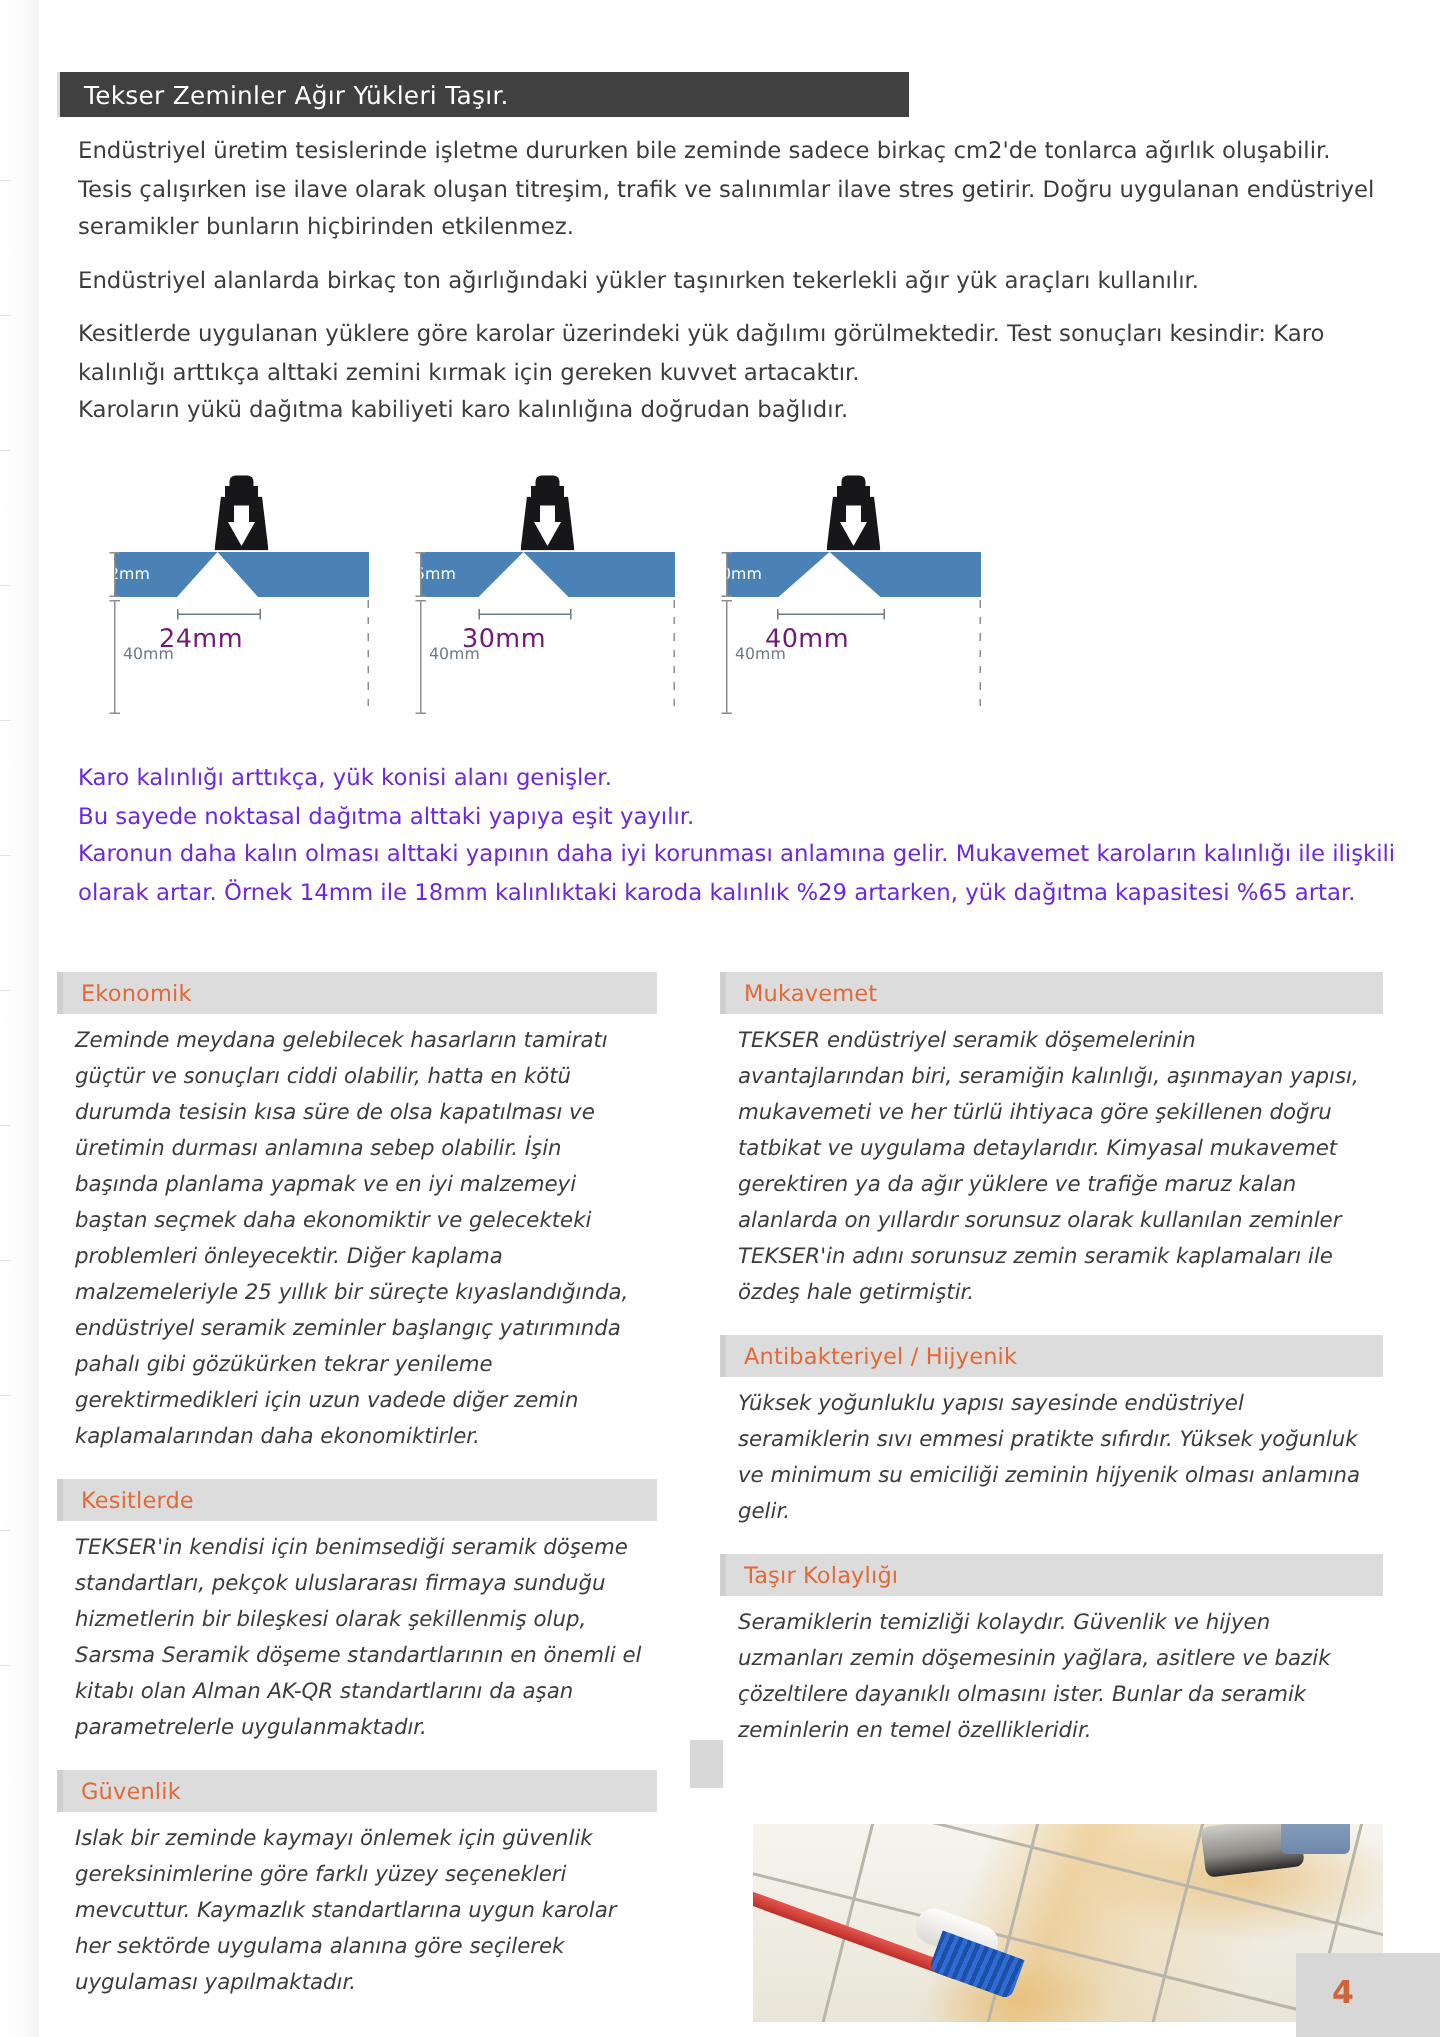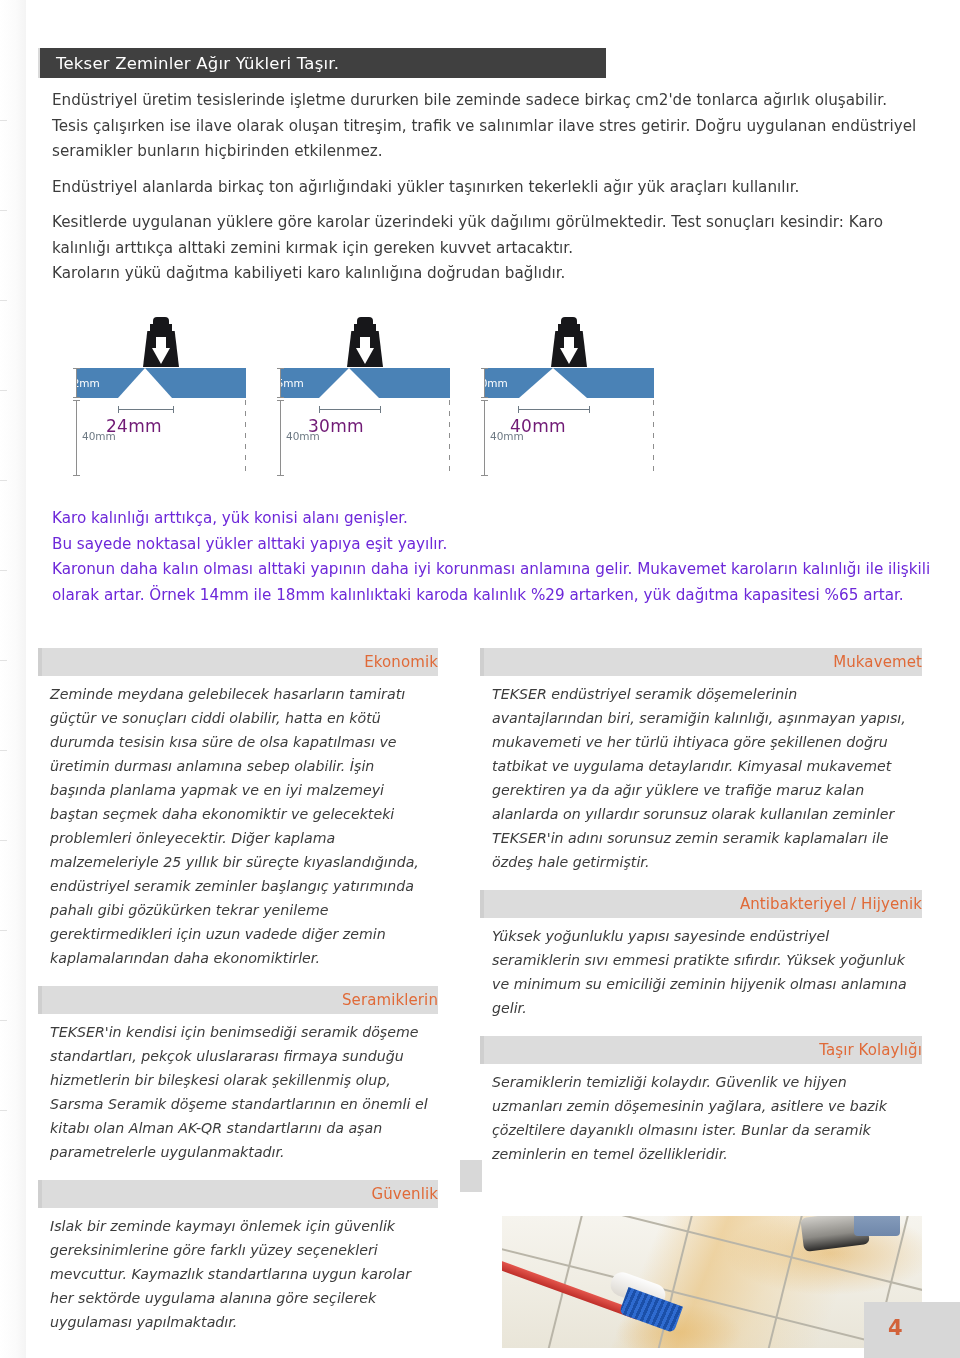--- a/index.html
+++ b/index.html
@@ -147,21 +147,20 @@
   .after-diagram p{margin:0;}
 
   
   .col{position:absolute;top:648px;}
   .col-left{left:38px;width:400px;}
   .col-right{left:480px;width:442px;}
 
   .sec-head{
     background:#dcdcdc;height:28px;display:flex;align-items:center;
     margin-bottom:6px;
-    justify-content:space-between;
   }
   .sec-head .h{
     color:#e06a38;font-size:15px;padding-left:12px;letter-spacing:.1px;
   }
   .sec-head .bar-accent{width:4px;height:28px;background:#cfcfcf;}
   .sec-body{
     font-size:14.2px;line-height:24px;color:#3c3c3c;
     padding:0 10px 0 12px;margin-bottom:16px;font-style:italic;
   }
   .sec-body p{margin:0;}
@@ -300,36 +299,36 @@
       <div class="dim-v"></div>
       <div class="dash-v"></div>
       <div class="dim-v-label">40mm</div>
       <div class="dim-h h2"></div>
       <div class="spread-label s2">40mm</div>
     </div>
   </div>
 
   <div class="after-diagram">
     <p>Karo kalınlığı arttıkça, yük konisi alanı genişler.</p>
-    <p>Bu sayede noktasal yükler alttaki yapıya eşit yayılır.</p>
+    <p>Bu sayede noktasal dağıtma alttaki yapıya eşit yayılır.</p>
     <p>Karonun daha kalın olması alttaki yapının daha iyi korunması anlamına gelir. Mukavemet karoların kalınlığı ile ilişkili olarak artar. Örnek 14mm ile 18mm kalınlıktaki karoda kalınlık %29 artarken, yük dağıtma kapasitesi %65 artar.</p>
   </div>
 
   <div class="col col-left">
     <div class="sec-head">
       <div class="bar-accent"></div>
       <span class="h">Ekonomik</span>
     </div>
     <div class="sec-body">
       <p>Zeminde meydana gelebilecek hasarların tamiratı güçtür ve sonuçları ciddi olabilir, hatta en kötü durumda tesisin kısa süre de olsa kapatılması ve üretimin durması anlamına sebep olabilir. İşin başında planlama yapmak ve en iyi malzemeyi baştan seçmek daha ekonomiktir ve gelecekteki problemleri önleyecektir. Diğer kaplama malzemeleriyle 25 yıllık bir süreçte kıyaslandığında, endüstriyel seramik zeminler başlangıç yatırımında pahalı gibi gözükürken tekrar yenileme gerektirmedikleri için uzun vadede diğer zemin kaplamalarından daha ekonomiktirler.</p>
     </div>
 
     <div class="sec-head">
       <div class="bar-accent"></div>
-      <span class="h">Seramiklerin</span>
+      <span class="h">Kesitlerde</span>
     </div>
     <div class="sec-body">
       <p>TEKSER'in kendisi için benimsediği seramik döşeme standartları, pekçok uluslararası firmaya sunduğu hizmetlerin bir bileşkesi olarak şekillenmiş olup, Sarsma Seramik döşeme standartlarının en önemli el kitabı olan Alman AK-QR standartlarını da aşan parametrelerle uygulanmaktadır.</p>
     </div>
 
     <div class="sec-head">
       <div class="bar-accent"></div>
       <span class="h">Güvenlik</span>
     </div>
     <div class="sec-body">

